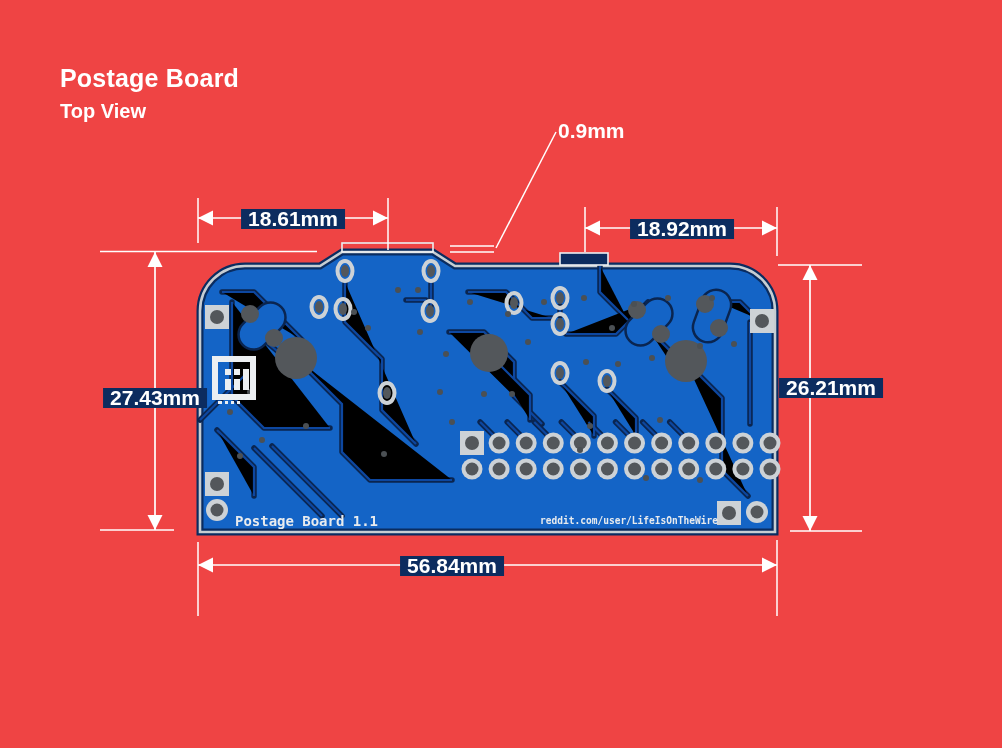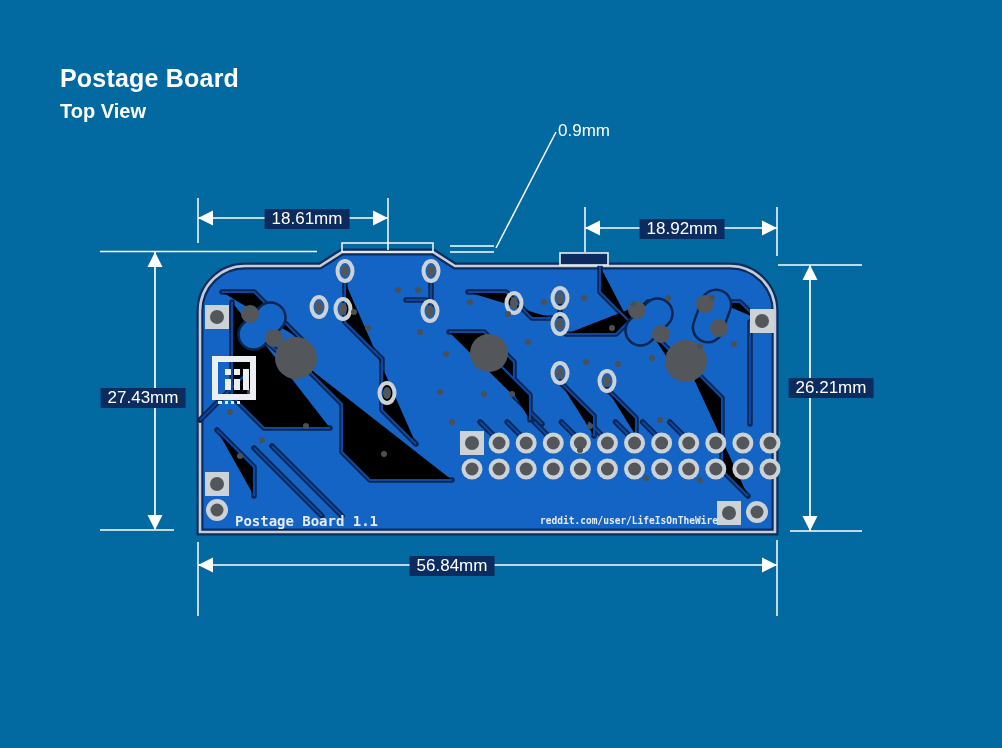--- a/index.html
+++ b/index.html
@@ -1,22 +1,22 @@
 <!DOCTYPE html>
 <html><head>
 <meta charset="utf-8">
 <style>
   html,body{margin:0;padding:0;background:#0c2c5f;}
-  .stage{position:relative;width:1002px;height:748px;background:#0369a1;
+  .stage{position:relative;width:1002px;height:748px;background:#ef4444;
          font-family:"Liberation Sans",sans-serif;overflow:hidden;}
   .page-title{position:absolute;left:60px;top:64px;color:#ffffff;
               font-size:25px;font-weight:bold;letter-spacing:.2px;}
   .page-subtitle{position:absolute;left:60px;top:100px;color:#ffffff;
               font-size:20px;font-weight:bold;}
-  .dim{position:absolute;color:#ffffff;font-size:17px;font-weight:normal;
+  .dim{position:absolute;color:#ffffff;font-size:21px;font-weight:bold;
        transform:translate(-50%,-50%);background:#0c2c5f;padding:0 7px;
        white-space:nowrap;line-height:20px;text-align:center;}
   .dim.nobg{background:transparent;transform:translate(0,-50%);padding:0;}
   svg{position:absolute;left:0;top:0;}
 </style>
 </head>
 <body>
 
 <div class="stage">
 
@@ -299,19 +299,19 @@
       <polygon points="810,531 802.5,516 817.5,516" stroke="none"></polygon>
 
       <line x1="198" y1="542" x2="198" y2="616" stroke-width="1.5"></line>
       <line x1="777" y1="540" x2="777" y2="616" stroke-width="1.5"></line>
       <line x1="198" y1="565" x2="777" y2="565"></line>
       <polygon points="198,565 213,557.5 213,572.5" stroke="none"></polygon>
       <polygon points="777,565 762,557.5 762,572.5" stroke="none"></polygon>
     </g>
   </svg>
 
-  <div class="dim" style="left:307px;top:219px;">18.61mm</div>
+  <div class="dim" style="left:293px;top:219px;">18.61mm</div>
   <div class="dim nobg" style="left:558px;top:131px;">0.9mm</div>
   <div class="dim" style="left:682px;top:229px;">18.92mm</div>
-  <div class="dim" style="left:143px;top:398px;">27.43mm</div>
+  <div class="dim" style="left:155px;top:398px;">27.43mm</div>
   <div class="dim" style="left:831px;top:388px;">26.21mm</div>
   <div class="dim" style="left:452px;top:566px;">56.84mm</div>
 </div>
 
 </body></html>

